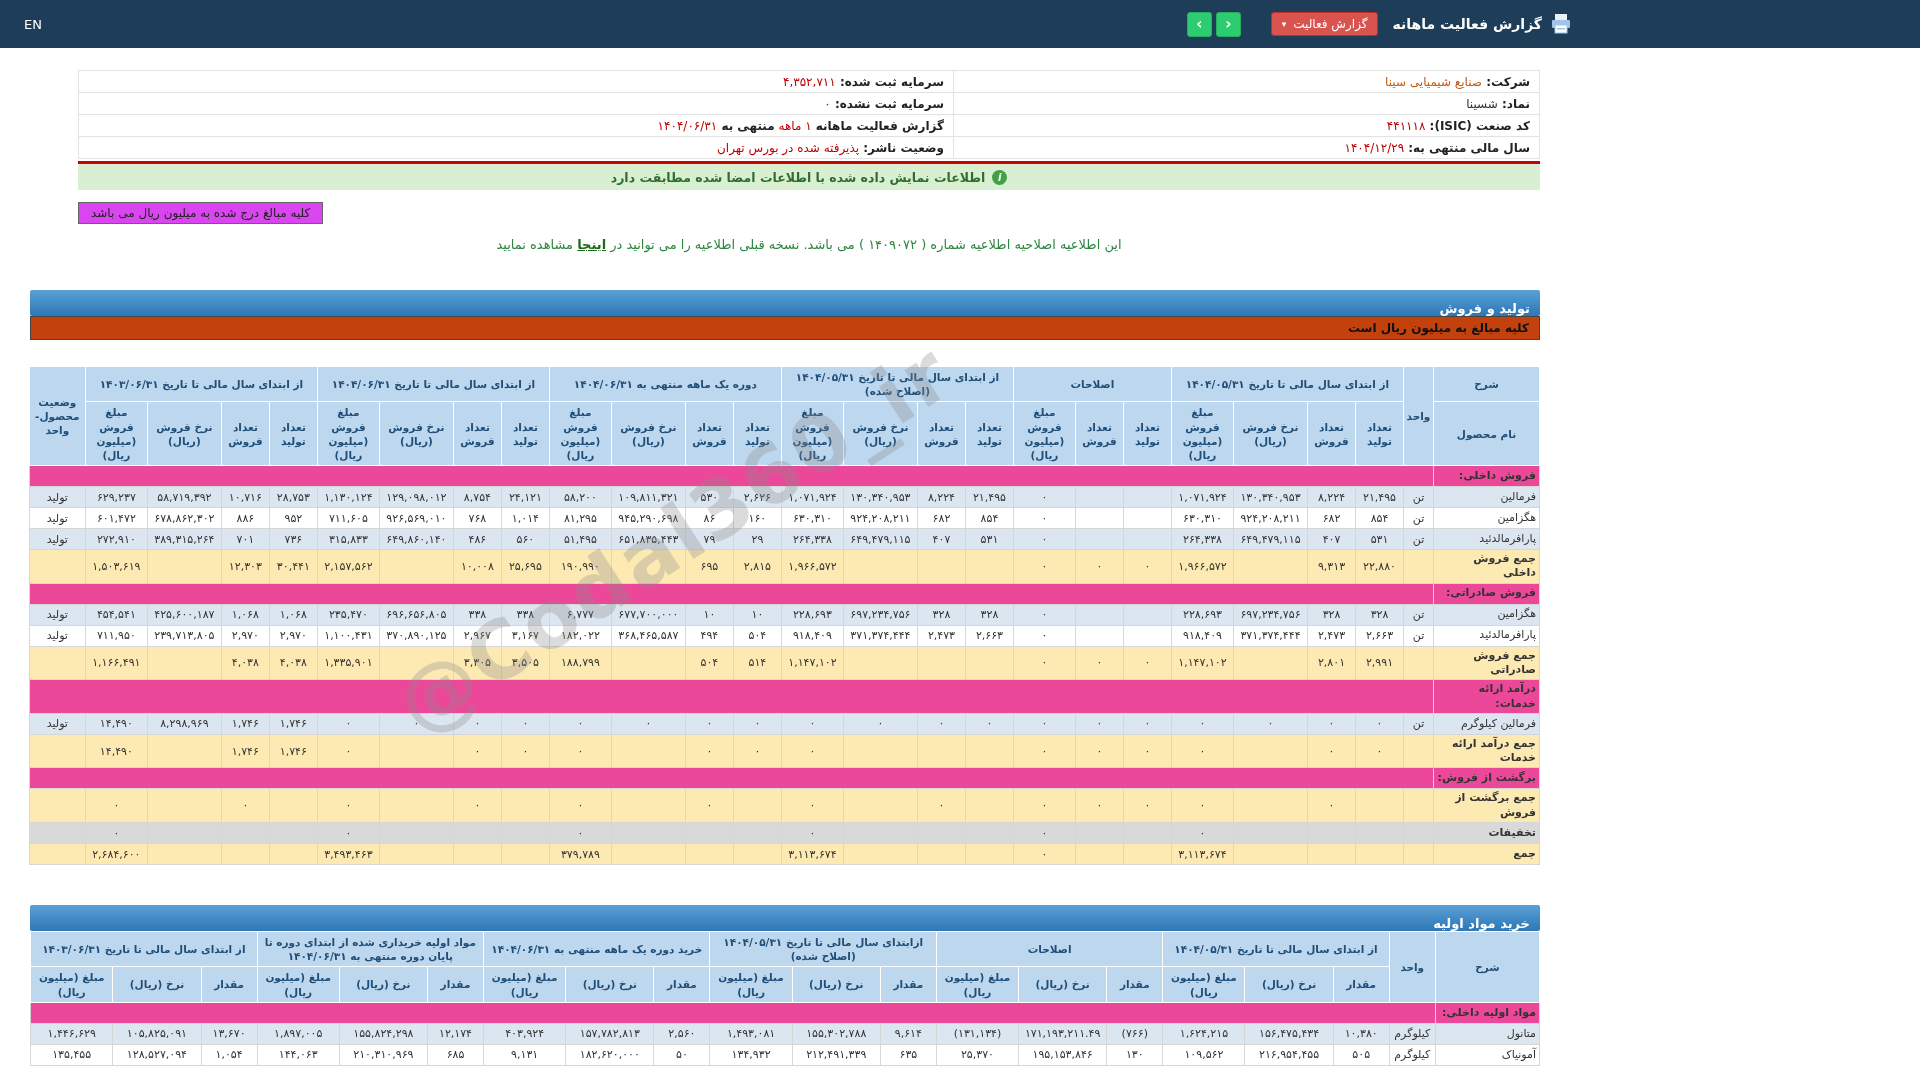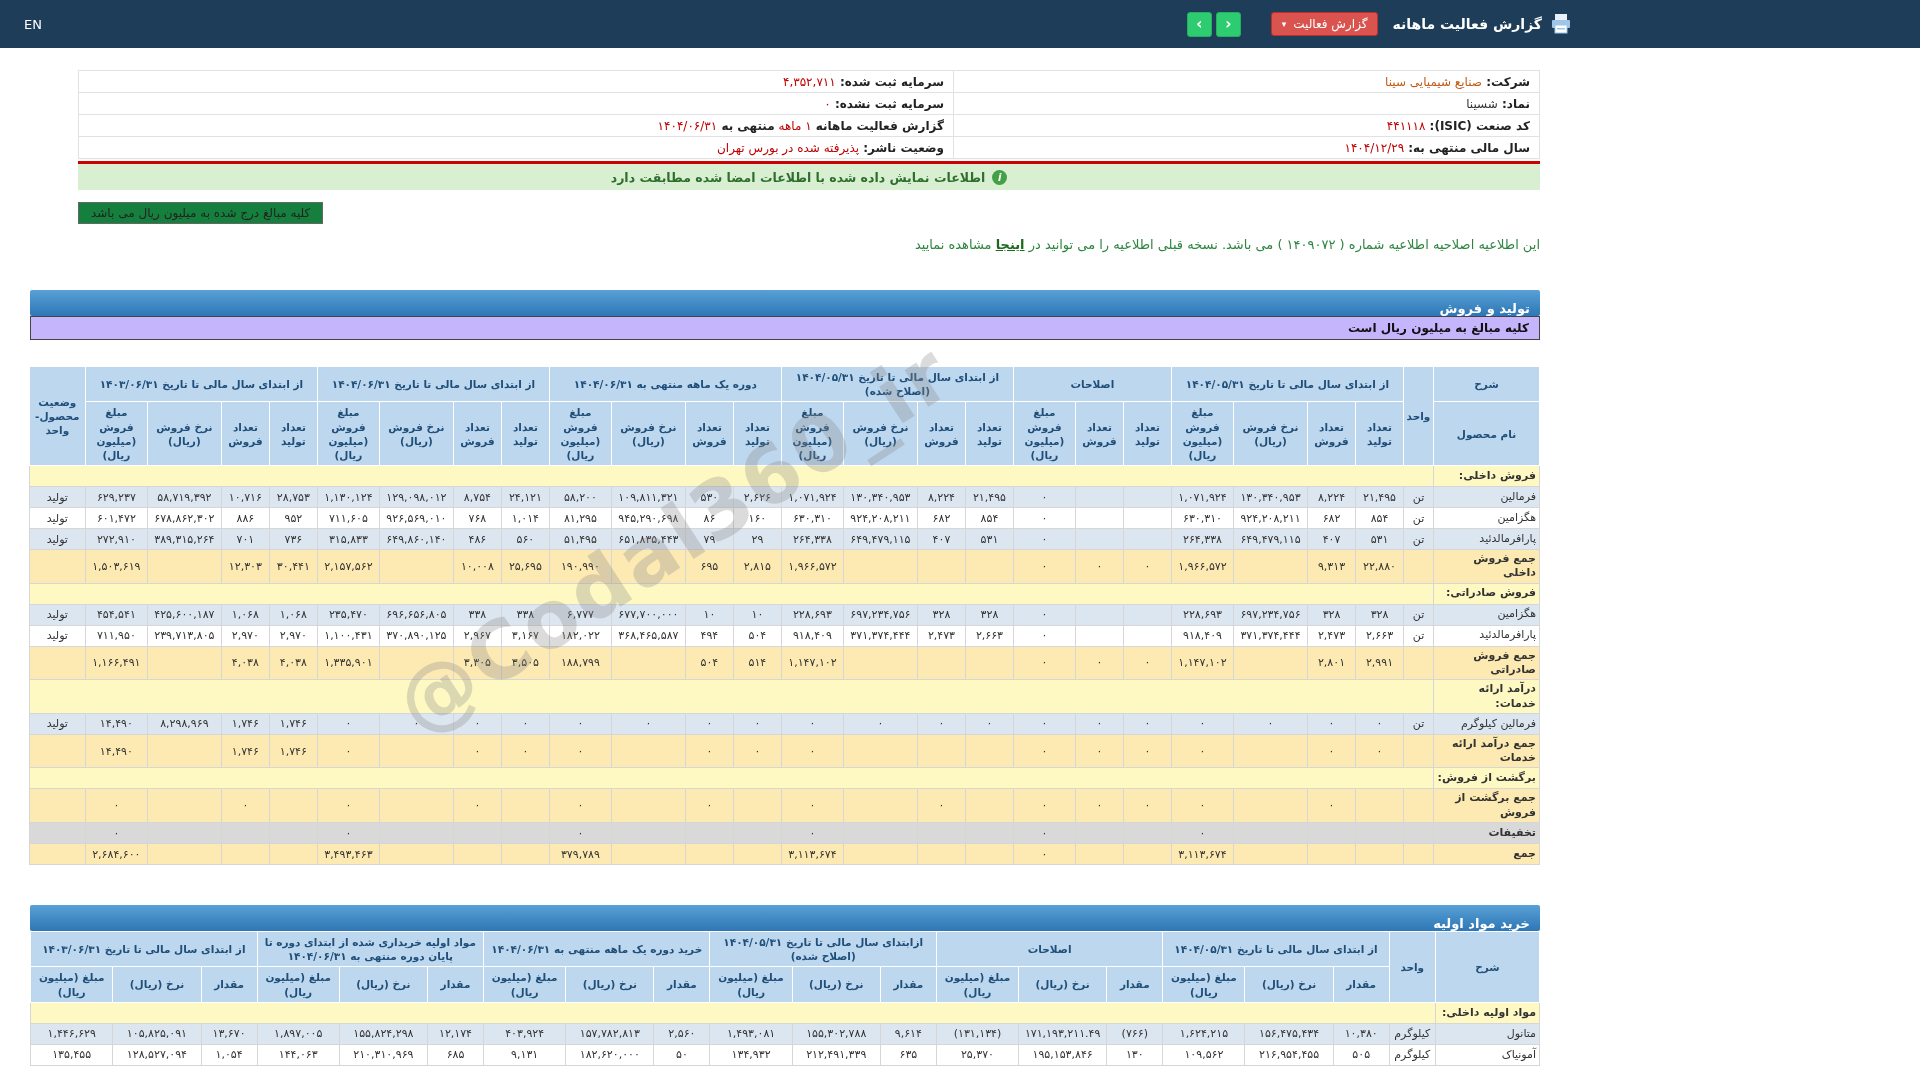--- a/index.html
+++ b/index.html
@@ -35,40 +35,40 @@
   .v-red { color:#c00000; }
   .v-orange { color:#c45911; }
   .v-labelish { font-weight:bold; color:#222; }
   .red-divider { width:1462px; height:3px; background:#cc0000; margin-top:2px; }
   .green-bar { width:1462px; height:26px; background:#d9efd2; display:flex; align-items:center;
                justify-content:center; gap:7px; font-size:12.5px; font-weight:bold; color:#2f6e2f; }
   .info-icon { width:15px; height:15px; border-radius:50%; background:#43a047; color:#fff;
                font-size:10px; font-style:italic; font-weight:bold; display:inline-flex;
                align-items:center; justify-content:center; flex:none; }
   .note-row { width:1462px; display:flex; justify-content:flex-end; margin-top:12px; }
-  .unit-note { border:1px solid #666; background:#15803d; padding:3px 12px; font-size:12px; color:#222; }
-  .amend { width:1462px; text-align:right; color:#2e8540; font-size:13px; margin-top:13px; }
+  .unit-note { border:1px solid #666; background:#d946ef; padding:3px 12px; font-size:12px; color:#222; }
+  .amend { width:1462px; text-align:center; color:#2e8540; font-size:13px; margin-top:13px; }
   .here-link { color:#1c6b1c; font-weight:bold; text-decoration:underline; cursor:pointer; }
   
   .section-bar { width:1510px; height:26px; border-radius:2px; margin-top:38px;
                  background:linear-gradient(180deg,#58a0d6,#2f77b5);
                  display:flex; align-items:flex-end; padding:0 10px;
                  color:#fff; font-size:13px; font-weight:bold; }
   .section-bar.second { margin-top:40px; }
-  .table-note { width:1510px; border:1px solid #444; background:#c4b5fd; padding:4px 10px;
+  .table-note { width:1510px; border:1px solid #444; background:#c2410c; padding:4px 10px;
                 font-size:12px; font-weight:bold; color:#111; }
   table.data-table { width:1510px; border-collapse:collapse; table-layout:fixed; }
   table.data-table.gap { margin-top:26px; }
   table.data-table th { background:#bdd7ee; color:#1f4e79; font-size:10.5px; font-weight:bold;
                         border:1px solid #fff; padding:3px 1px; line-height:1.35; vertical-align:middle; }
   table.data-table td { border:1px solid #d6d6d6; font-size:11px; color:#333; padding:2px 3px;
                         height:21px; vertical-align:middle; overflow:hidden; }
   .num { text-align:center; direction:ltr; }
   .lbl-cell { text-align:right; padding-right:5px; line-height:1.3; }
-  .r-section td { background:#fef9c3; font-weight:bold; }
+  .r-section td { background:#ec4899; font-weight:bold; }
   .r-blue td   { background:#dce6f1; }
   .r-white td  { background:#fff; }
   .r-yellow td { background:#fdeab3; }
   .r-gray td   { background:#d9d9d9; }
   .r-yellow .lbl-cell, .r-gray .lbl-cell { font-weight:bold; }
   .neg { color:#c00000; }
   
   .watermark { position:absolute; left:430px; top:660px; transform:rotate(-33deg);
                transform-origin:left bottom; font-size:80px; font-weight:bold; letter-spacing:3px;
                color:#8a8a8a; opacity:.3; direction:ltr; pointer-events:none; z-index:10;

